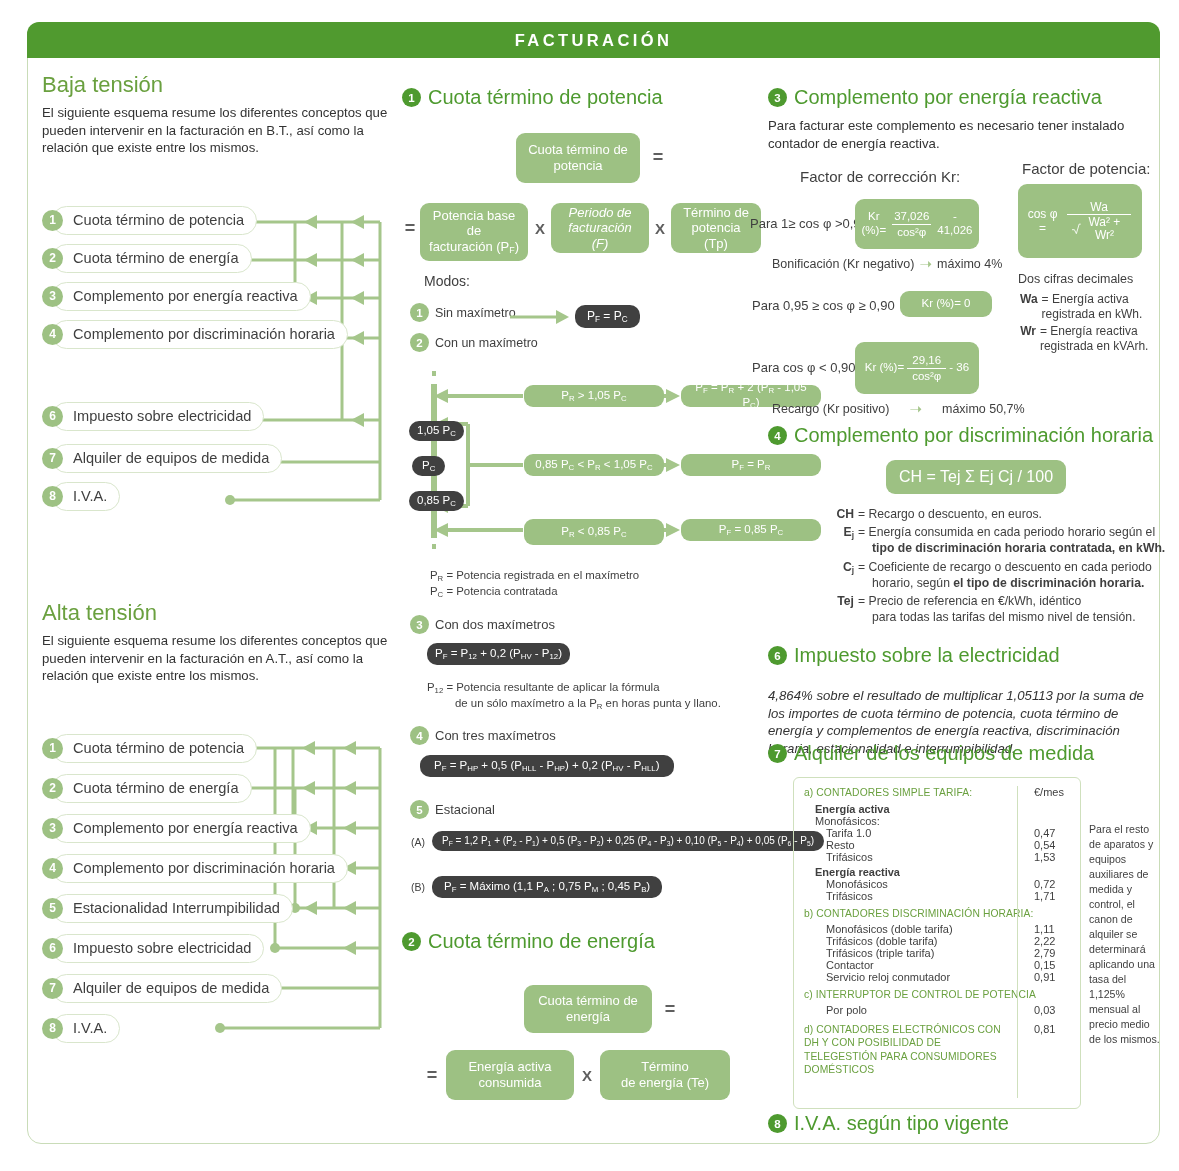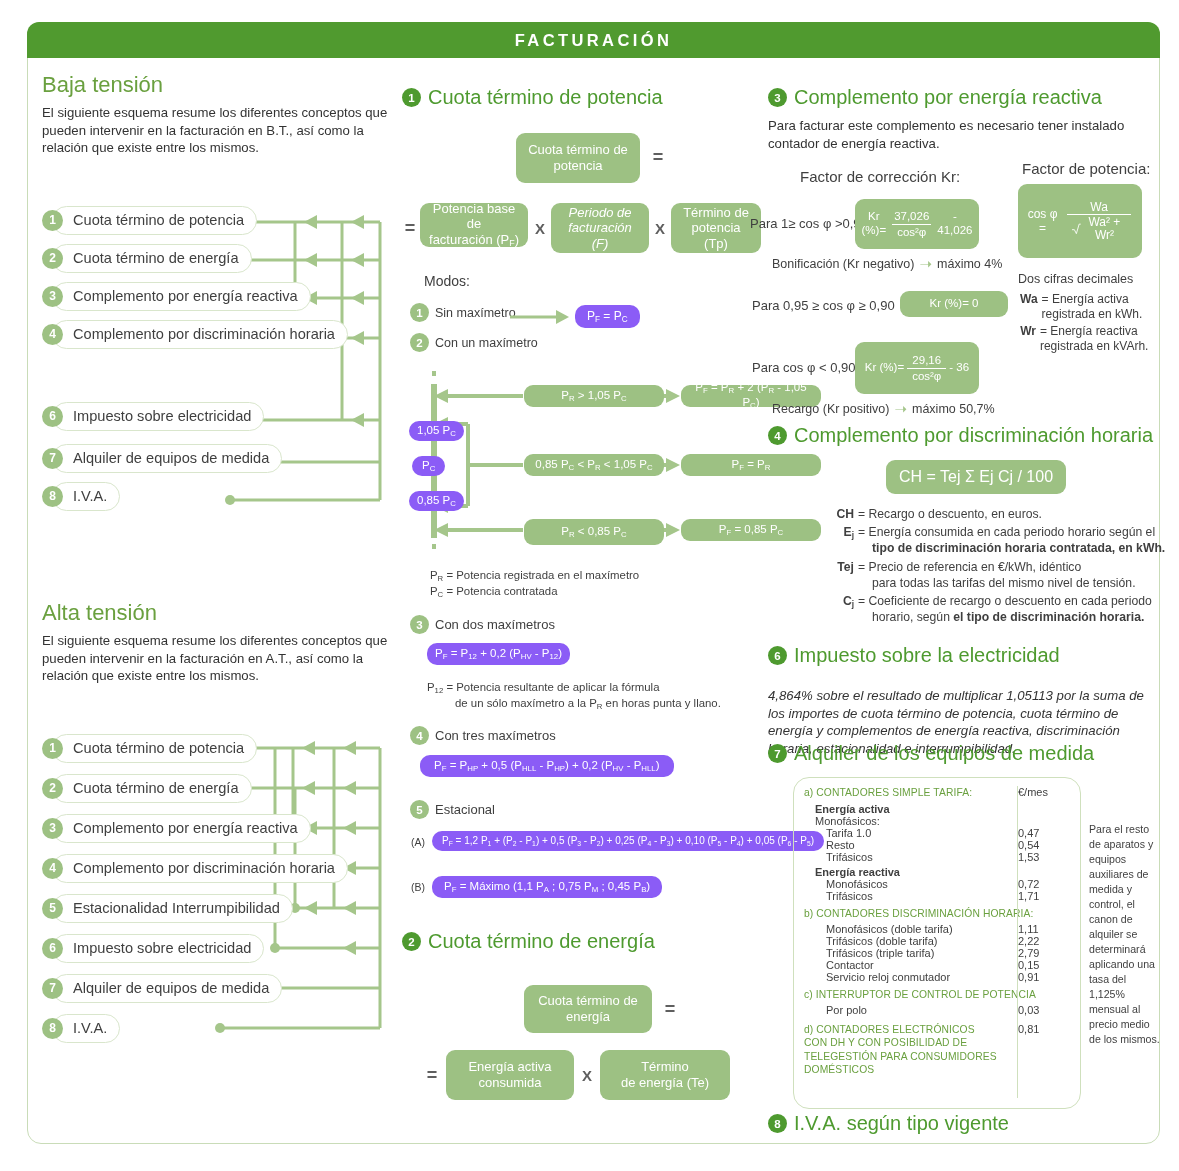--- a/index.html
+++ b/index.html
@@ -107,21 +107,21 @@
     background: #9dc183;
     color: #ffffff;
     border-radius: 9px;
     display: flex; align-items: center; justify-content: center;
     text-align: center;
     font-size: 13px;
     line-height: 1.2;
     padding: 6px 8px;
   }
   .gpill {
-    background: #8b5cf6;
+    background: #404040;
     color: #ffffff;
     border-radius: 10px;
     display: inline-flex; align-items: center; justify-content: center;
     font-size: 12px;
     padding: 4px 12px;
     white-space: nowrap;
   }
   .op {
     color: #5f5f5f;
     font-weight: bold;
@@ -140,22 +140,22 @@
   }
   .frac .numer { padding: 0 5px 1px; }
   .frac .denom { padding: 1px 5px 0; border-top: 1.4px solid #ffffff; }
 
   .small-note { font-size: 11.4px; color: #3f3f3f; line-height: 1.3; }
   .tiny { font-size: 10.2px; }
 
   
   .tariff-card {
     border: 1px solid #cfe0bd;
-    border-radius: 16px;
-    padding: 8px 26px 10px 10px;
+    border-radius: 6px;
+    padding: 8px 10px 10px 10px;
     font-size: 11px;
     color: #3f3f3f;
     position: relative;
   }
   .tariff-card .divider {
     position: absolute;
     top: 8px; bottom: 10px;
     right: 62px;
     width: 1px;
     background: #cfe0bd;
@@ -337,21 +337,21 @@
     <div class="sect-title">
       <span class="num-badge">1</span>
       <span>Cuota término de potencia</span>
     </div>
   </div>
 
   <div class="gbox" style="position:absolute; left:516px; top:133px; width:124px; height:50px;">Cuota término de potencia</div>
   <div class="op" style="position:absolute; left:648px; top:146px; width:20px; height:22px;">=</div>
 
   <div class="op" style="position:absolute; left:402px; top:217px; width:16px; height:22px;">=</div>
-  <div class="gbox" style="position:absolute; left:420px; top:203px; width:108px; height:44px;">
+  <div class="gbox" style="position:absolute; left:420px; top:203px; width:108px; height:58px;">
     <span>Potencia base de<br>facturación (P<sub>F</sub>)</span>
   </div>
   <div class="op" style="position:absolute; left:531px; top:218px; width:18px; height:20px; font-size:15px;">X</div>
   <div class="gbox" style="position:absolute; left:551px; top:203px; width:98px; height:50px;font-style:italic;">
     <span>Periodo de<br>facturación (F)</span>
   </div>
   <div class="op" style="position:absolute; left:651px; top:218px; width:18px; height:20px; font-size:15px;">X</div>
   <div class="gbox" style="position:absolute; left:671px; top:203px; width:90px; height:50px;">
     <span>Término de<br>potencia (Tp)</span>
   </div>
@@ -511,33 +511,33 @@
     <span>- 41,026</span>
   </div>
 
   <div style="position:absolute; left:772px; top:255px; font-size:12.5px; color:#3f3f3f; display:flex; align-items:center; gap:5px;">
     <span>Bonificación (Kr negativo)</span>
     <span style="color:#a5c68b; font-size:15px;">➝</span>
     <span>máximo 4%</span>
   </div>
 
   <div style="position:absolute; left:752px; top:298px; font-size:13px; color:#3f3f3f;">Para 0,95 ≥ cos φ ≥ 0,90</div>
-  <div class="gbox" style="position:absolute; left:900px; top:291px; width:108px; height:26px; font-size:11.5px;">Kr (%)= 0</div>
+  <div class="gbox" style="position:absolute; left:900px; top:291px; width:92px; height:26px; font-size:11.5px;">Kr (%)= 0</div>
 
   <div style="position:absolute; left:752px; top:360px; font-size:13px; color:#3f3f3f;">Para  cos φ &lt; 0,90</div>
   <div class="gbox" style="position:absolute; left:855px; top:342px; width:124px; height:52px; font-size:11.5px;">
     <span>Kr (%)=</span>
     <span class="frac">
       <span class="numer">29,16</span>
       <span class="denom">cos²φ</span>
     </span>
     <span>- 36</span>
   </div>
 
-  <div style="position:absolute; left:772px; top:400px; font-size:12.5px; color:#3f3f3f; display:flex; align-items:center; gap:5px;">
+  <div style="position:absolute; left:772px; top:400px; font-size:12.5px; color:#3f3f3f; display:flex; align-items:center; gap:20px;">
     <span>Recargo (Kr positivo)</span>
     <span style="color:#a5c68b; font-size:15px;">➝</span>
     <span>máximo 50,7%</span>
   </div>
 
   <div class="gbox" style="position:absolute; left:1018px; top:184px; width:124px; height:74px; font-size:12px;">
     <span style="display:flex; align-items:center; gap:5px;">
       <span>cos φ =</span>
       <span class="frac">
         <span class="numer">Wa</span>
@@ -576,33 +576,33 @@
       <span style="padding-left:4px;">= Recargo o descuento, en euros.</span>
     </div>
     <div style="display:flex; margin-top:2px;">
       <span class="bold" style="width:26px; text-align:right;">E<sub>j</sub></span>
       <span style="padding-left:4px;">
         <span>= Energía consumida en cada periodo horario según el</span><br>
         <span class="bold" style="padding-left:14px; display:inline-block;">tipo de discriminación horaria contratada, en kWh.</span>
       </span>
     </div>
     <div style="display:flex; margin-top:2px;">
+      <span class="bold" style="width:26px; text-align:right;">C<sub>j</sub></span>
+      <span style="padding-left:4px;">
+        <span>= Coeficiente de recargo o descuento en cada periodo</span><br>
+        <span style="padding-left:14px;">horario, según </span><span class="bold">el tipo de discriminación horaria.</span>
+      </span>
+    </div>
+    <div style="display:flex; margin-top:2px;">
       <span class="bold" style="width:26px; text-align:right;">Tej</span>
       <span style="padding-left:4px;">
         <span>= Precio de referencia en €/kWh, idéntico</span><br>
         <span style="padding-left:14px;">para todas las tarifas del mismo nivel de tensión.</span>
       </span>
     </div>
-    <div style="display:flex; margin-top:2px;">
-      <span class="bold" style="width:26px; text-align:right;">C<sub>j</sub></span>
-      <span style="padding-left:4px;">
-        <span>= Coeficiente de recargo o descuento en cada periodo</span><br>
-        <span style="padding-left:14px;">horario, según </span><span class="bold">el tipo de discriminación horaria.</span>
-      </span>
-    </div>
   </div>
 
   <div style="position:absolute; left:768px; top:644px; width:392px;">
     <div class="sect-title">
       <span class="num-badge">6</span>
       <span>Impuesto sobre la electricidad</span>
     </div>
     <div class="para" style="margin-top:20px; width:392px;font-style:italic;">4,864% sobre el resultado de multiplicar 1,05113 por la suma de los importes de cuota término de potencia, cuota término de energía y complementos de energía reactiva, discriminación horaria, estacionalidad e interrumpibilidad.</div>
   </div>
 

